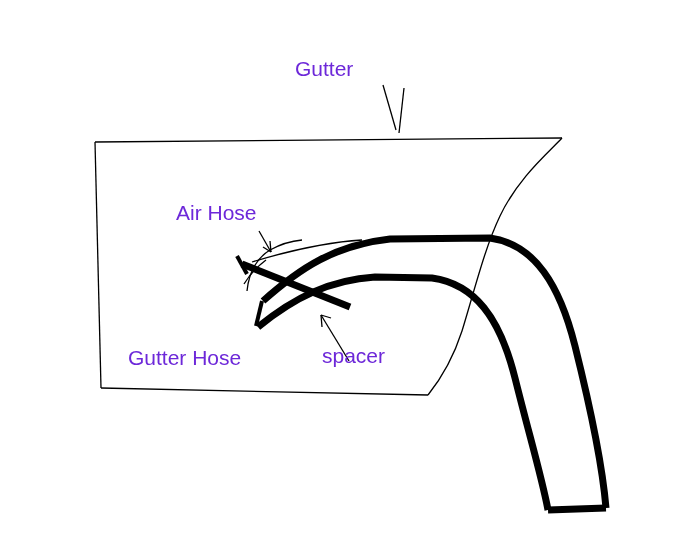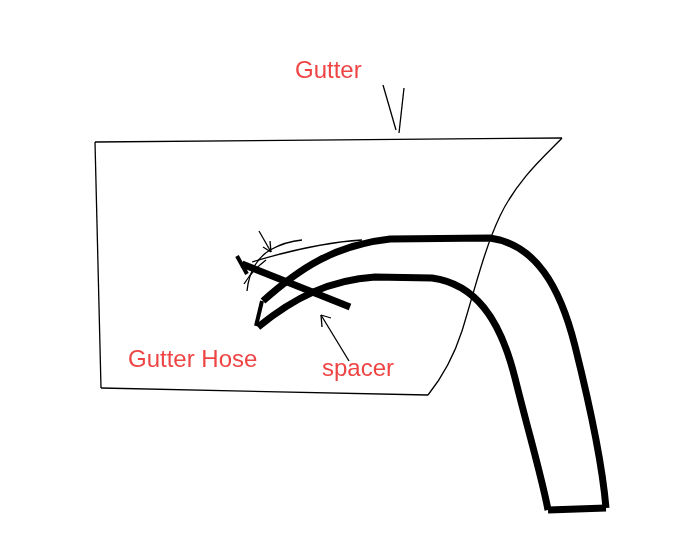--- a/index.html
+++ b/index.html
@@ -17,30 +17,30 @@
   }
   #drawing {
     position: absolute;
     left: 0;
     top: 0;
     width: 681px;
     height: 539px;
   }
   .label {
     position: absolute;
-    color: #ef4444;
-    font-size: 24px;
+    color: #6d28d9;
+    font-size: 21px;
     line-height: 1.1;
     white-space: nowrap;
     font-family: "Liberation Sans", sans-serif;
   }
   .label-gutter      { left: 295px; top: 57px; }
   .label-air-hose    { left: 176px; top: 201px; }
   .label-garden-hose { left: 128px; top: 346px; }
-  .label-spacer      { left: 322px; top: 355px; }
+  .label-spacer      { left: 322px; top: 344px; }
 
   .thin  { fill: none; stroke: #000000; stroke-width: 1.3px; }
   .thick { fill: none; stroke: #000000; stroke-width: 7px; }
   .mid   { fill: none; stroke: #000000; stroke-width: 4px; }
 </style>
 </head>
 <body>
 
 <div id="canvas">
 
@@ -83,18 +83,19 @@
 
     <g>
       <path class="thin" d="M349,361 L321,315"></path>
       <path class="thin" d="M321,315 L322,327"></path>
       <path class="thin" d="M321,315 L331,318"></path>
     </g>
   </svg>
 
   <div class="label label-gutter">Gutter</div>
 
+  <div class="label label-air-hose">Air Hose</div>
 
   <div class="label label-garden-hose">Gutter Hose</div>
 
   <div class="label label-spacer">spacer</div>
 
 </div>
 
 </body></html>

